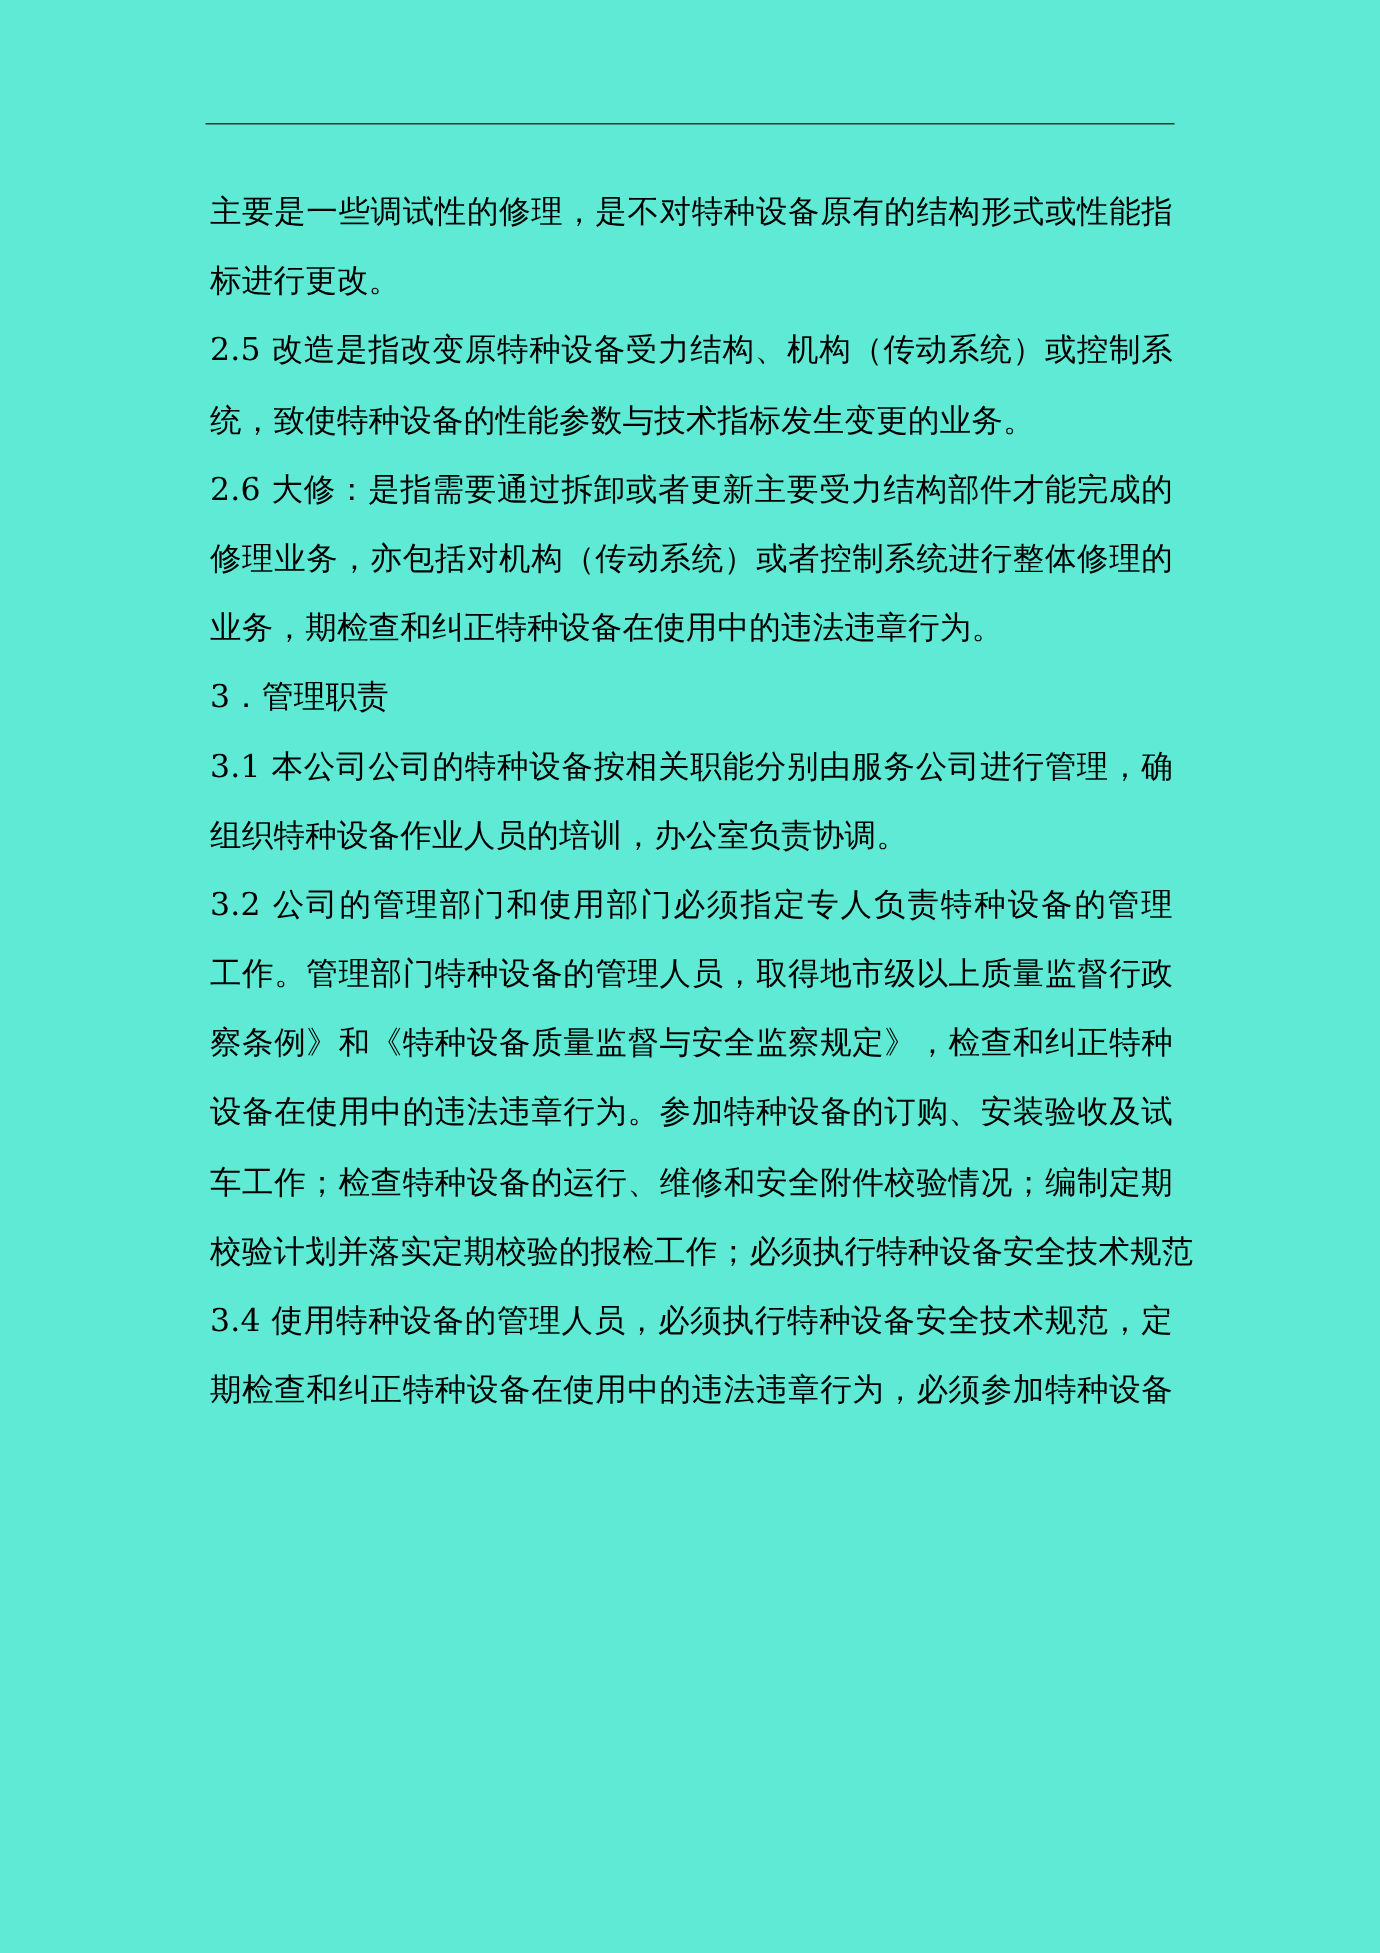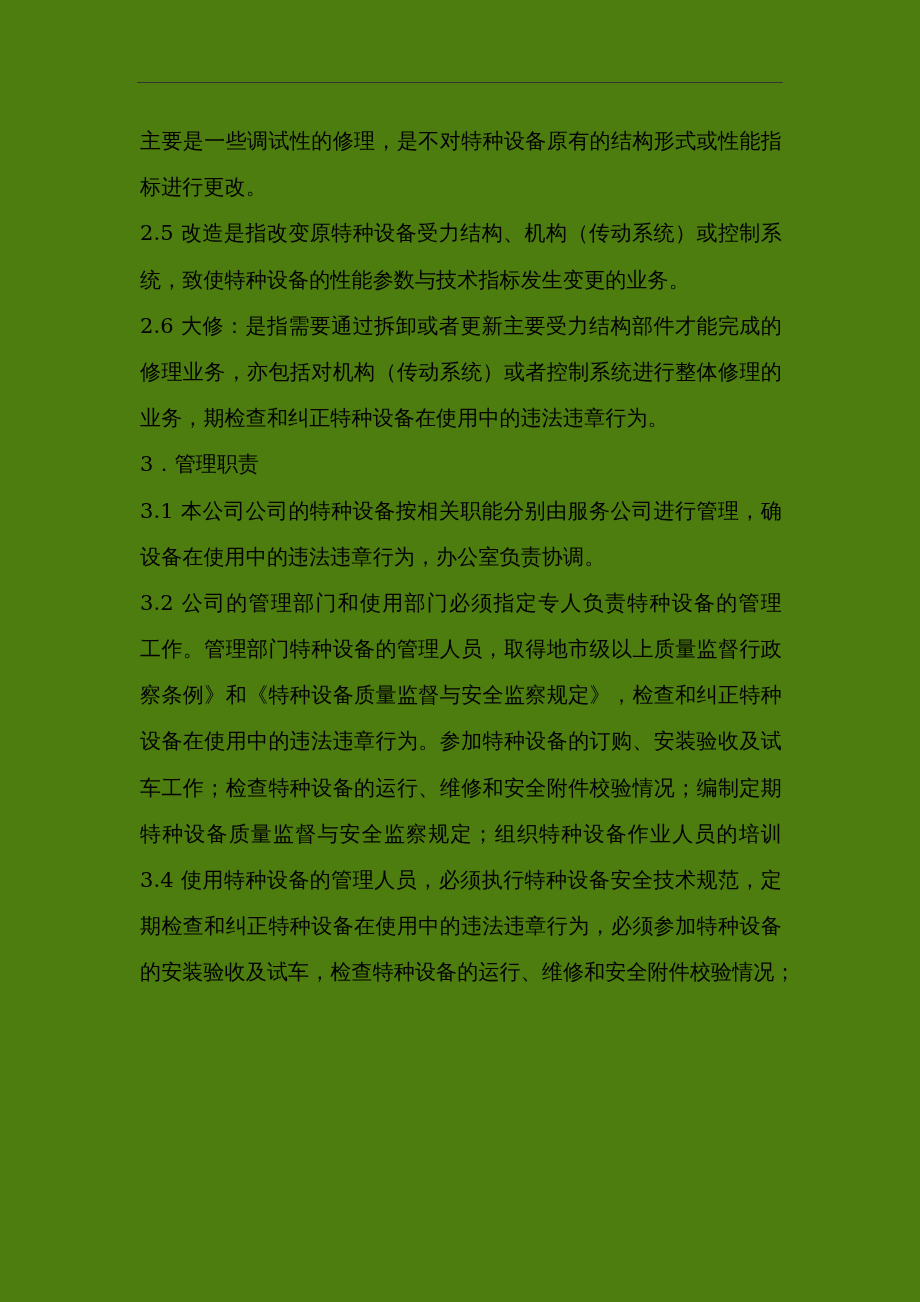--- a/index.html
+++ b/index.html
@@ -14,21 +14,21 @@
       overflow: hidden;
       font-family: "DejaVu Serif", "Liberation Serif", serif;
       color: #000000;
     }
     .page {
       position: absolute;
       left: 0;
       top: 0;
       width: 920px;
       height: 1302px;
-      background: #4d7c0f;
+      background: #5eead4;
     }
     .header-rule {
       position: absolute;
       left: 137px;
       top: 82px;
       width: 646px;
       height: 0;
       border-top: 1.5px solid #333333;
     }
     .body-text {
@@ -60,24 +60,23 @@
   <div class="body-text">
     <span class="line justify">主要是一些调试性的修理，是不对特种设备原有的结构形式或性能指</span>
     <span class="line">标进行更改。</span>
     <span class="line justify">2.5 改造是指改变原特种设备受力结构、机构（传动系统）或控制系</span>
     <span class="line">统，致使特种设备的性能参数与技术指标发生变更的业务。</span>
     <span class="line justify">2.6 大修：是指需要通过拆卸或者更新主要受力结构部件才能完成的</span>
     <span class="line justify">修理业务，亦包括对机构（传动系统）或者控制系统进行整体修理的</span>
     <span class="line">业务，期检查和纠正特种设备在使用中的违法违章行为。</span>
     <span class="line">3．管理职责</span>
     <span class="line justify">3.1 本公司公司的特种设备按相关职能分别由服务公司进行管理，确</span>
-    <span class="line">设备在使用中的违法违章行为，办公室负责协调。</span>
+    <span class="line">组织特种设备作业人员的培训，办公室负责协调。</span>
     <span class="line justify">3.2 公司的管理部门和使用部门必须指定专人负责特种设备的管理</span>
     <span class="line justify">工作。管理部门特种设备的管理人员，取得地市级以上质量监督行政</span>
     <span class="line justify">察条例》和《特种设备质量监督与安全监察规定》，检查和纠正特种</span>
     <span class="line justify">设备在使用中的违法违章行为。参加特种设备的订购、安装验收及试</span>
     <span class="line justify">车工作；检查特种设备的运行、维修和安全附件校验情况；编制定期</span>
-    <span class="line justify">特种设备质量监督与安全监察规定；组织特种设备作业人员的培训</span>
+    <span class="line justify">校验计划并落实定期校验的报检工作；必须执行特种设备安全技术规范</span>
     <span class="line justify">3.4 使用特种设备的管理人员，必须执行特种设备安全技术规范，定</span>
     <span class="line justify">期检查和纠正特种设备在使用中的违法违章行为，必须参加特种设备</span>
-    <span class="line justify">的安装验收及试车，检查特种设备的运行、维修和安全附件校验情况；</span>
   </div>
 </div>
 
 </body></html>

